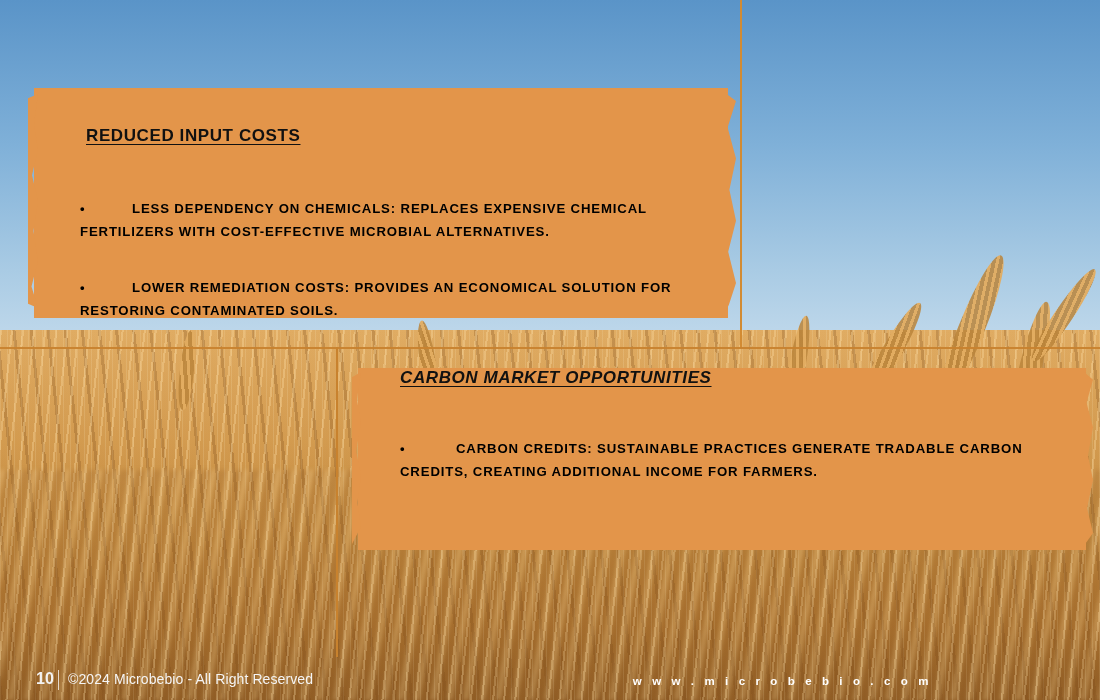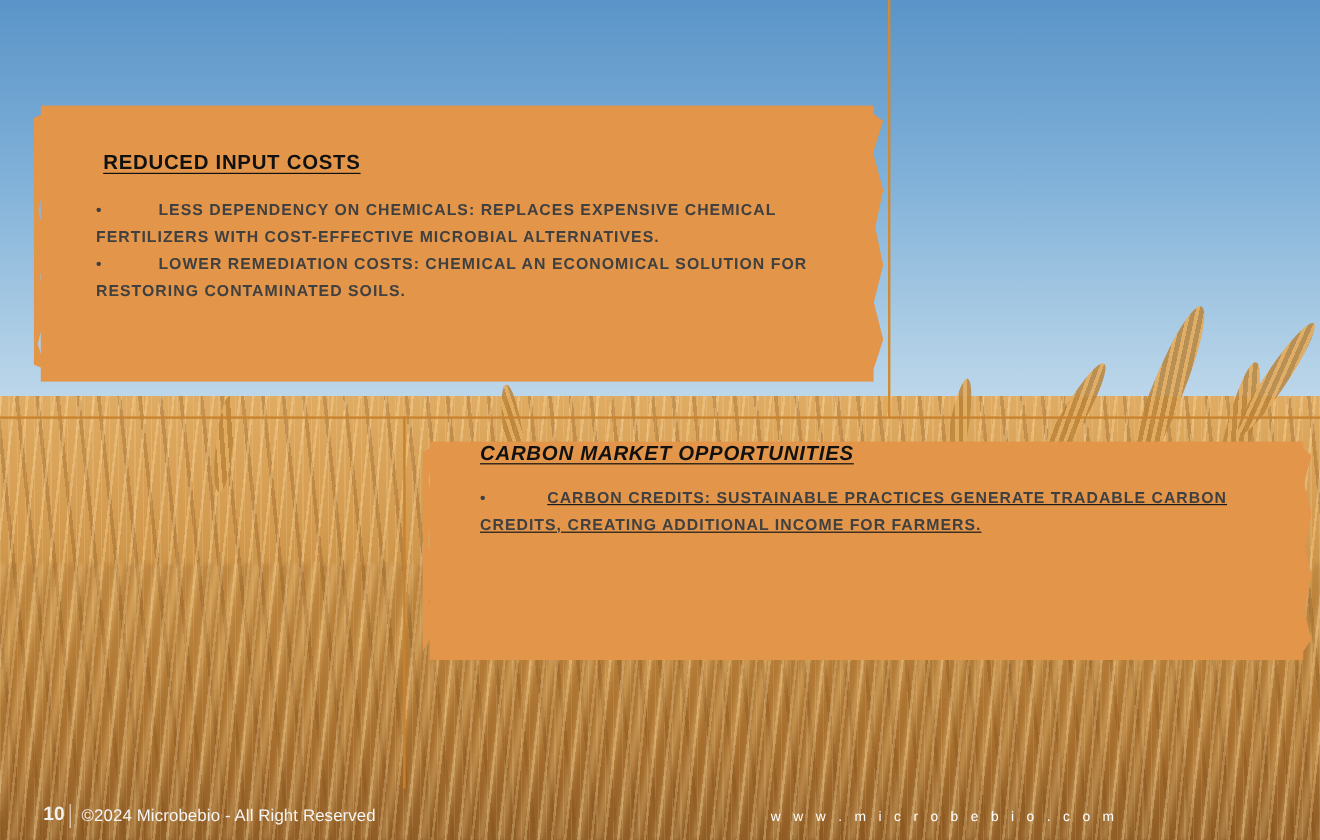--- a/index.html
+++ b/index.html
@@ -139,28 +139,29 @@
   .card-1 .card-title { padding: 38px 0 0 52px; }
   .card-2 .card-title { padding: 32px 0 0 42px; text-align: left; margin-left: 0; }
   .card-2 .title-wrap { text-align: left; padding-left: 42px; }
 
   .bullets {
     margin: 0;
     padding: 0;
     list-style: none;
   }
   .card-1 .bullets { padding: 18px 0 0 46px; }
-  .card-2 .bullets { padding: 16px 0 0 42px; text-decoration: underline; }
+  .card-2 .bullets { padding: 16px 0 0 42px; }
 
   .bullet-row {
     font-size: 13.2px;
     font-weight: bold;
     letter-spacing: 0.85px;
     line-height: 1.72;
-    color: #404040;
+    color: #000000;
+    margin-top: 34px;
   }
   .bullet-mark {
     display: inline-block;
     width: 52px;
     font-size: 13px;
   }
   .card-2 .bullet-mark { width: 56px; }
   .bullet-text { display: inline; }
 
   
@@ -188,21 +189,21 @@
     font-size: 14px;
     color: #f5f5f5;
     letter-spacing: 0.1px;
   }
   .website {
     position: absolute;
     right: 168px; bottom: 13px;
     font-size: 11.5px;
     letter-spacing: 3.6px;
     color: #ffffff;
-    font-weight: normal;
+    font-weight: bold;
   }
 </style>
 </head>
 <body>
 
 <div class="slide">
 
   <div class="bg-sky"></div>
   <div class="bg-field"></div>
   <div class="wheat-tex"></div>
@@ -221,21 +222,21 @@
   <div class="rule-v-bot"></div>
 
   <div class="card card-1">
     <div class="card-inner">
       <div class="card-title">REDUCED INPUT COSTS</div>
       <ul class="bullets">
         <li class="bullet-row">
           <span class="bullet-mark">•</span><span class="bullet-text">LESS DEPENDENCY ON CHEMICALS: REPLACES EXPENSIVE CHEMICAL FERTILIZERS WITH COST-EFFECTIVE MICROBIAL ALTERNATIVES.</span>
         </li>
         <li class="bullet-row">
-          <span class="bullet-mark">•</span><span class="bullet-text">LOWER REMEDIATION COSTS: CHEMICAL AN ECONOMICAL SOLUTION FOR RESTORING CONTAMINATED SOILS.</span>
+          <span class="bullet-mark">•</span><span class="bullet-text">LOWER REMEDIATION COSTS: PROVIDES AN ECONOMICAL SOLUTION FOR RESTORING CONTAMINATED SOILS.</span>
         </li>
       </ul>
     </div>
   </div>
 
   <div class="card card-2">
     <div class="card-inner">
       <div class="title-wrap">
         <span class="card-title" style="padding:0;font-style:italic;">CARBON MARKET OPPORTUNITIES</span>
       </div>

